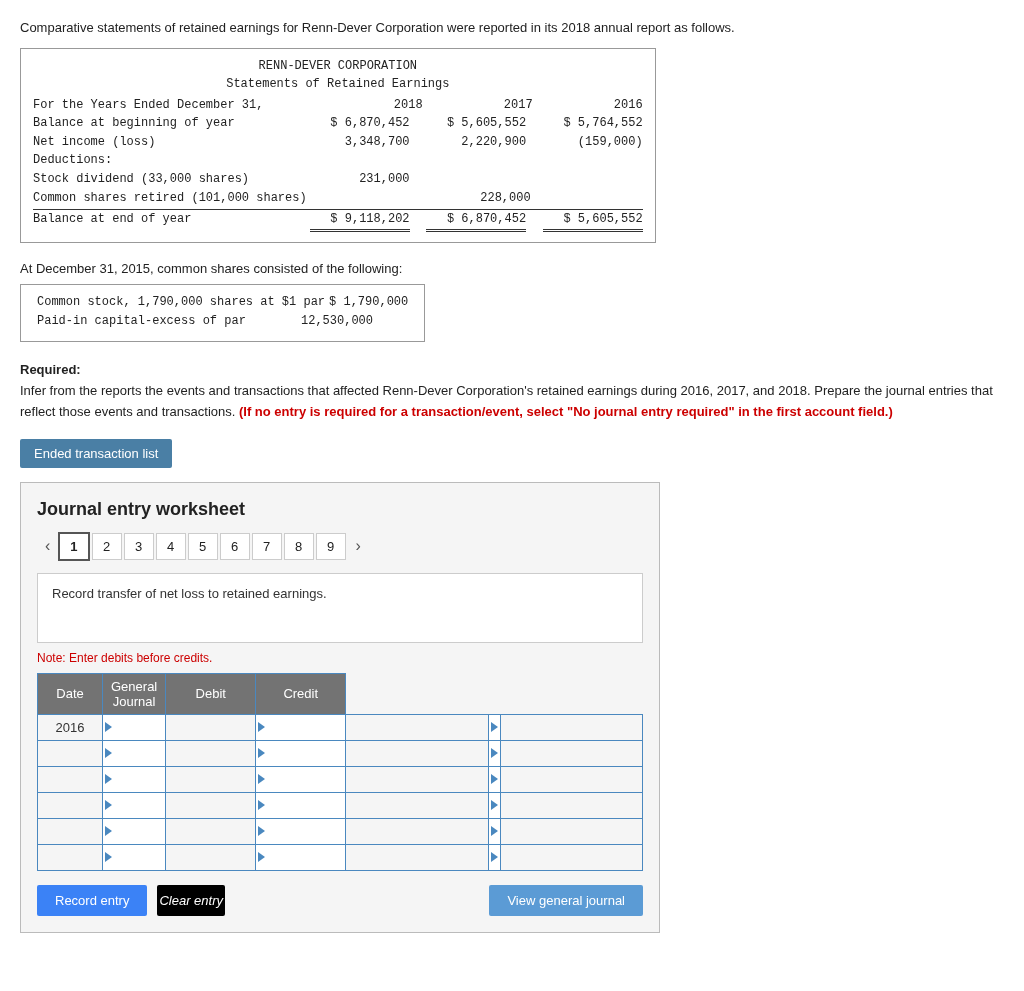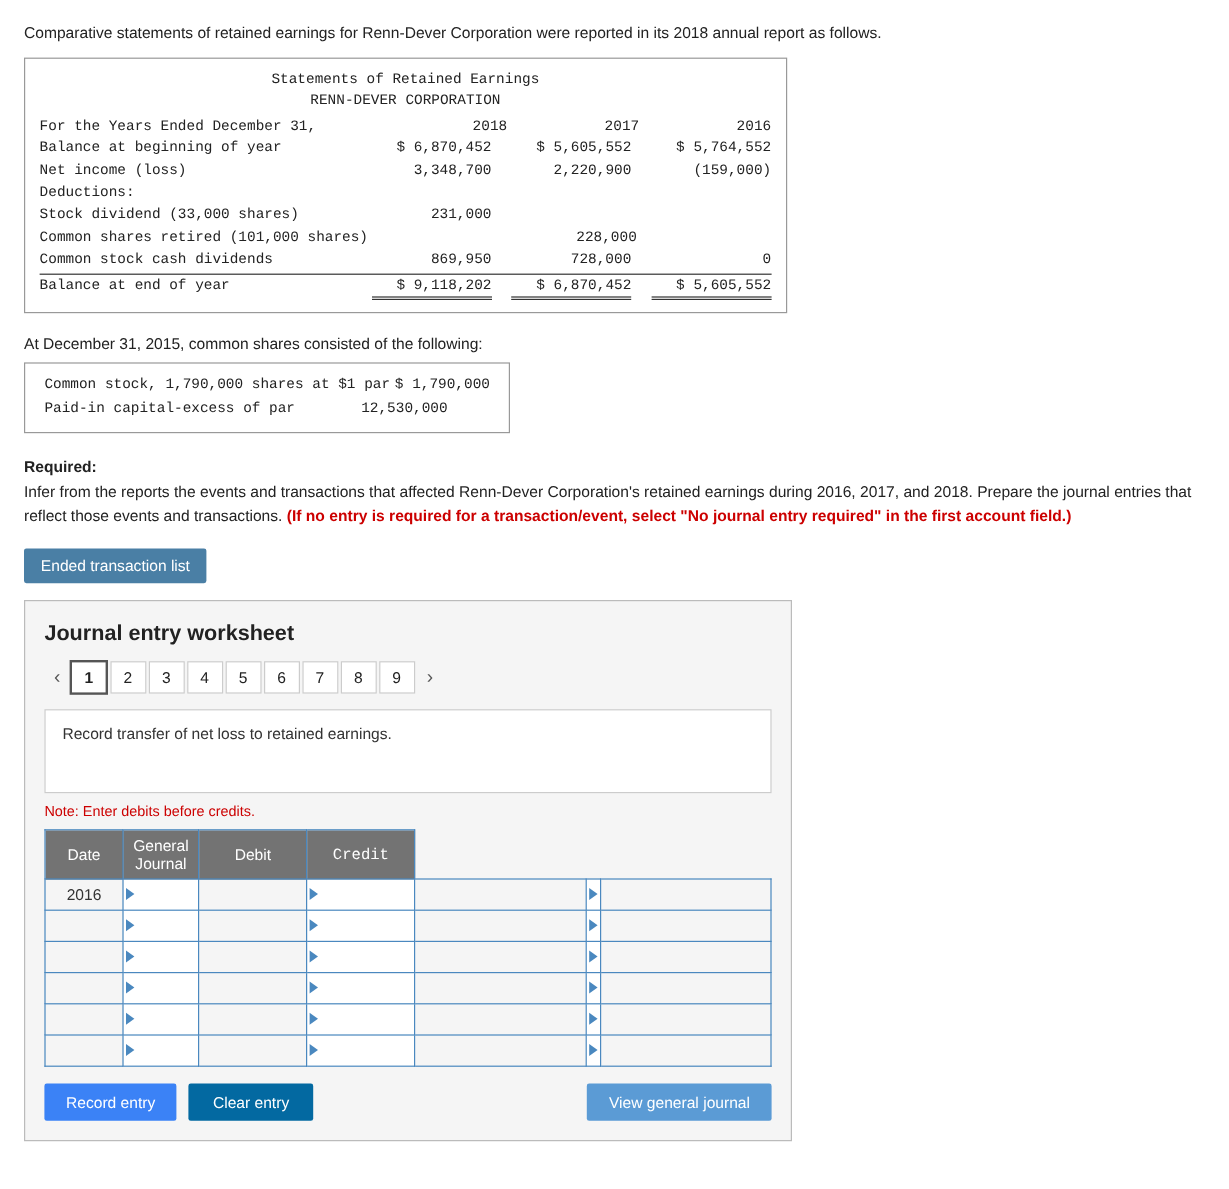--- a/index.html
+++ b/index.html
@@ -134,21 +134,21 @@
       background: #737373;
       color: #fff;
       padding: 5px 8px;
       text-align: center;
       border: 1px solid #4a88bf;
       font-weight: normal;
     }
     .journal-table th.date-col { width: 65px; text-align: center; }
     .journal-table th.gj-col { text-align: center; }
     .journal-table th.debit-col { width: 90px; text-align: center; }
-    .journal-table th.credit-col { width: 90px; text-align: center; font-family: Liberation Mono, monospace; }
+    .journal-table th.credit-col { width: 90px; text-align: center; }
     .journal-table td {
       border: 1px solid #4a88bf;
       padding: 0;
       height: 26px;
     }
     .journal-table td input {
       width: 100%;
       height: 100%;
       border: none;
       outline: none;
@@ -180,27 +180,28 @@
     .btn-record {
       background: #3b82f6;
       color: #fff;
       border: none;
       padding: 8px 18px;
       font-size: 13px;
       cursor: pointer;
       border-radius: 2px;
     }
     .btn-clear {
-      background: #0369a1;
+      background: #000000;
       color: #fff;
       border: none;
-      padding: 8px 20px;
+      padding: 8px 2px;
       font-size: 13px;
       cursor: pointer;
       border-radius: 2px;
+      font-style: italic;
     }
     .btn-view-journal {
       background: #5b9bd5;
       color: #fff;
       border: none;
       padding: 8px 18px;
       font-size: 13px;
       cursor: pointer;
       border-radius: 2px;
       margin-left: auto;
@@ -209,22 +210,22 @@
 </head>
 <body>
 
 
 
 
 <p class="intro-text">Comparative statements of retained earnings for Renn-Dever Corporation were reported in its 2018 annual report as follows.</p>
 
 
 <div class="financial-table-container">
+  <div class="fin-center">RENN-DEVER CORPORATION</div>
   <div class="fin-center">Statements of Retained Earnings</div>
-  <div class="fin-center">RENN-DEVER CORPORATION</div>
   <div style="display:flex; justify-content:space-between; font-family:'Courier New',Courier,monospace; font-size:12px; margin-top:2px;">
     <span>For the Years Ended December 31,</span>
     <span style="display:flex; gap:20px;">
       <span style="min-width:90px; text-align:right;">2018</span>
       <span style="min-width:90px; text-align:right;">2017</span>
       <span style="min-width:90px; text-align:right;">2016</span>
     </span>
   </div>
 
   
@@ -256,26 +257,20 @@
     <span class="fin-col"></span>
   </div>
   
   <div class="fin-row">
     <span class="fin-label">  Common shares retired (101,000 shares)</span>
     <span class="fin-col"></span>
     <span class="fin-col">228,000</span>
     <span class="fin-col"></span>
   </div>
   
-  <div class="fin-row">
-    <span class="fin-label">  Common stock cash dividends</span>
-    <span class="fin-col">869,950</span>
-    <span class="fin-col">728,000</span>
-    <span class="fin-col">0</span>
-  </div>
   
   <div class="fin-row border-top" style="border-top:1px solid #333; margin-top:2px;">
     <span class="fin-label">Balance at end of year</span>
     <span class="fin-col" style="border-bottom:3px double #333;">$ 9,118,202</span>
     <span class="fin-col" style="border-bottom:3px double #333;">$ 6,870,452</span>
     <span class="fin-col" style="border-bottom:3px double #333;">$ 5,605,552</span>
   </div>
 </div>
 
 <br>

